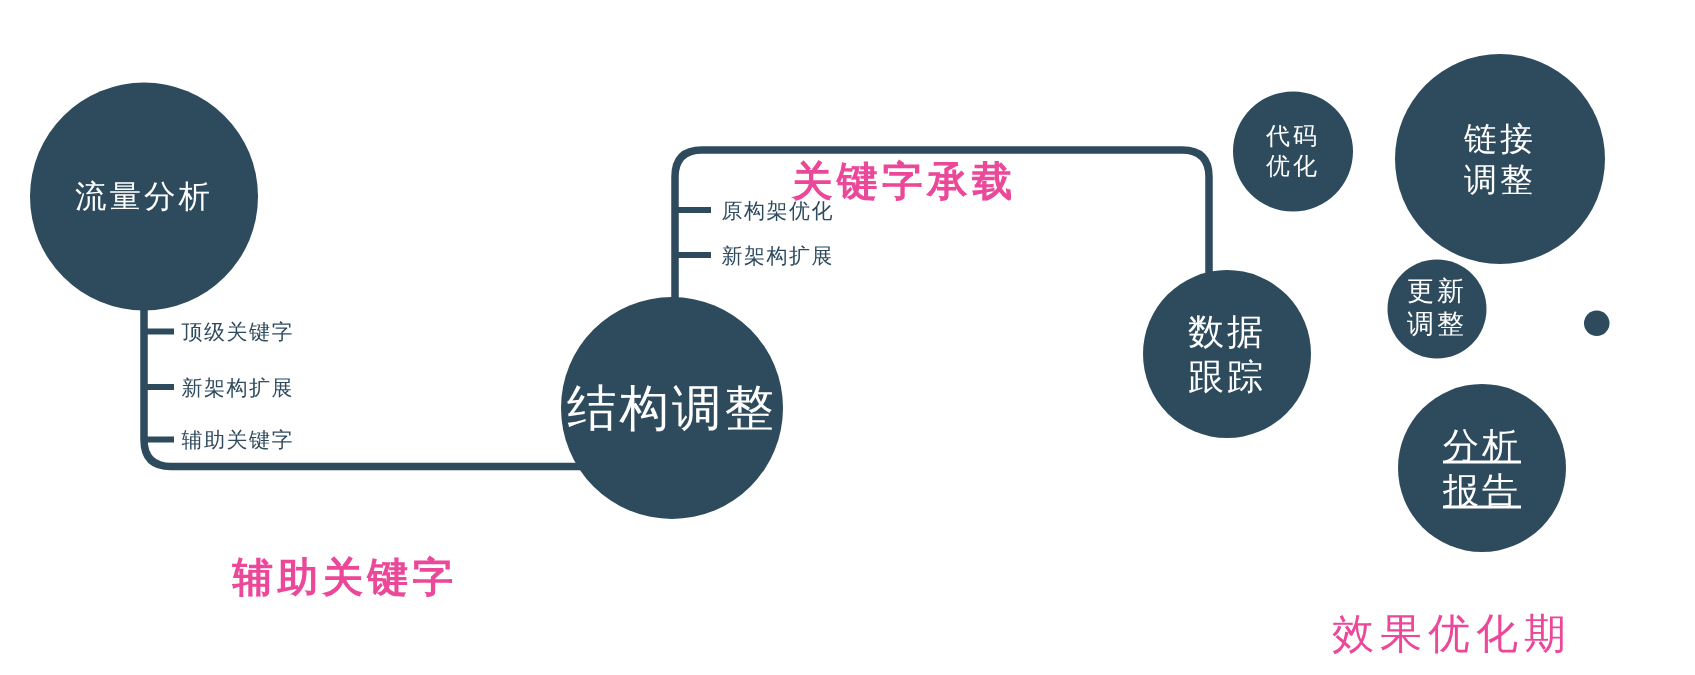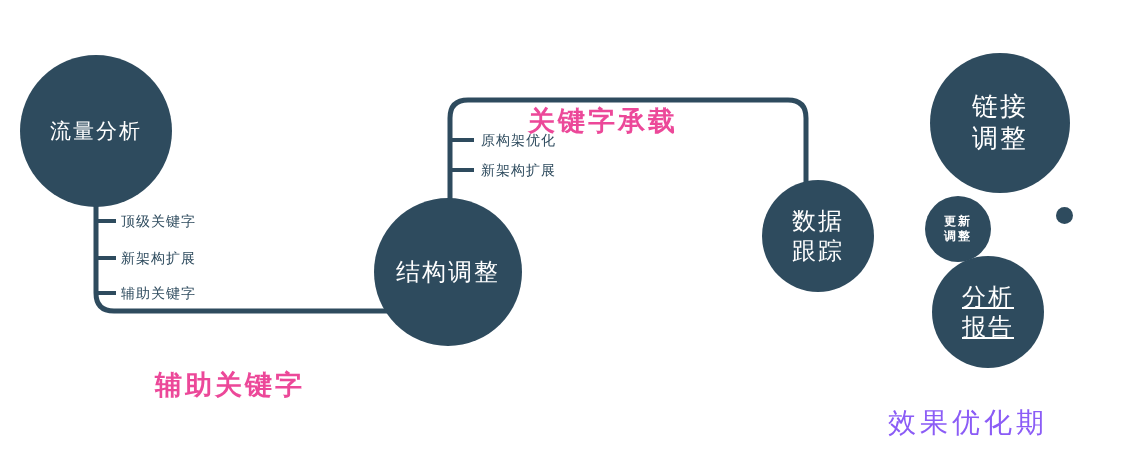--- a/index.html
+++ b/index.html
@@ -19,25 +19,25 @@
     border-radius:50%;
     background:#2e4b5e;
     color:#ffffff;
     display:flex;align-items:center;justify-content:center;
     text-align:center;
     white-space:pre-line;
     line-height:1.25;
     letter-spacing:2px;
   }
   .node-traffic   {left:20px;  top:55px;  width:152px; height:152px; font-size:21px;}
-  .node-structure {left:374px; top:198px; width:148px; height:148px; font-size:24px;}
+  .node-structure {left:374px; top:198px; width:148px; height:148px; font-size:33px;}
   .node-data      {left:762px; top:180px; width:112px; height:112px; font-size:24px;}
   .node-code      {left:822px; top:61px;  width:80px;  height:80px;  font-size:16px;}
-  .node-link      {left:930px; top:53px;  width:140px; height:140px; font-size:26px;font-family:Liberation Serif, serif;}
-  .node-update    {left:925px; top:196px; width:66px;  height:66px;  font-size:12px; font-weight:bold;}
+  .node-link      {left:930px; top:36px;  width:140px; height:140px; font-size:22px;font-family:Liberation Serif, serif;}
+  .node-update    {left:925px; top:173px; width:66px;  height:66px;  font-size:18px; font-weight:normal;}
   .node-report    {left:932px; top:256px; width:112px; height:112px; font-size:24px;text-decoration:underline;}
   .node-dot       {left:1056px;top:207px; width:17px;  height:17px;}
   .edge-label{
     position:absolute;
     color:#ec4899;
     font-weight:bold;
     letter-spacing:3px;
     margin-top:41px;
   }
   .label-user-base{left:155px; top:326px; font-size:27px;}
@@ -50,21 +50,21 @@
     text-align:center;
   }
   .b-t0{left:121px; top:213px;}
   .b-t1{left:121px; top:250px;}
   .b-t2{left:121px; top:285px;}
   .b-s0{left:481px; top:132px;}
   .b-s1{left:481px; top:162px;}
   .phase-label{
     position:absolute;
     left:888px; top:404px;
-    color:#8b5cf6;
+    color:#ec4899;
     font-size:28px;
     letter-spacing:4px;
   }
 </style>
 </head>
 <body>
 
 <div class="canvas">
 
   <svg class="connector-svg" viewBox="0 0 1130 450" xmlns="http://www.w3.org/2000/svg">
@@ -78,20 +78,22 @@
     <path d="M 450 140 L 474 140 M 450 170 L 474 170" fill="none" stroke="#2e4b5e" stroke-width="4"></path>
   </svg>
 
   <div class="node node-traffic">流量分析</div>
 
   <div class="node node-structure">结构调整</div>
 
   <div class="node node-data">数据
 跟踪</div>
 
+  <div class="node node-code">代码
+优化</div>
 
   <div class="node node-link">链接
 调整</div>
 
   <div class="node node-update">更新
 调整</div>
 
   <div class="node node-report">分析
 报告</div>
 

